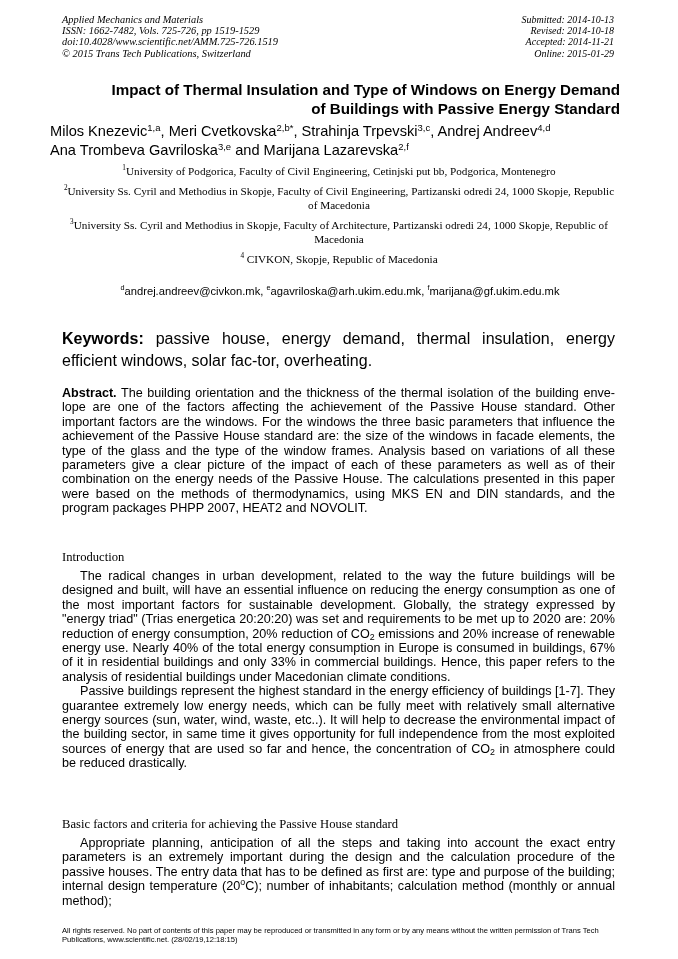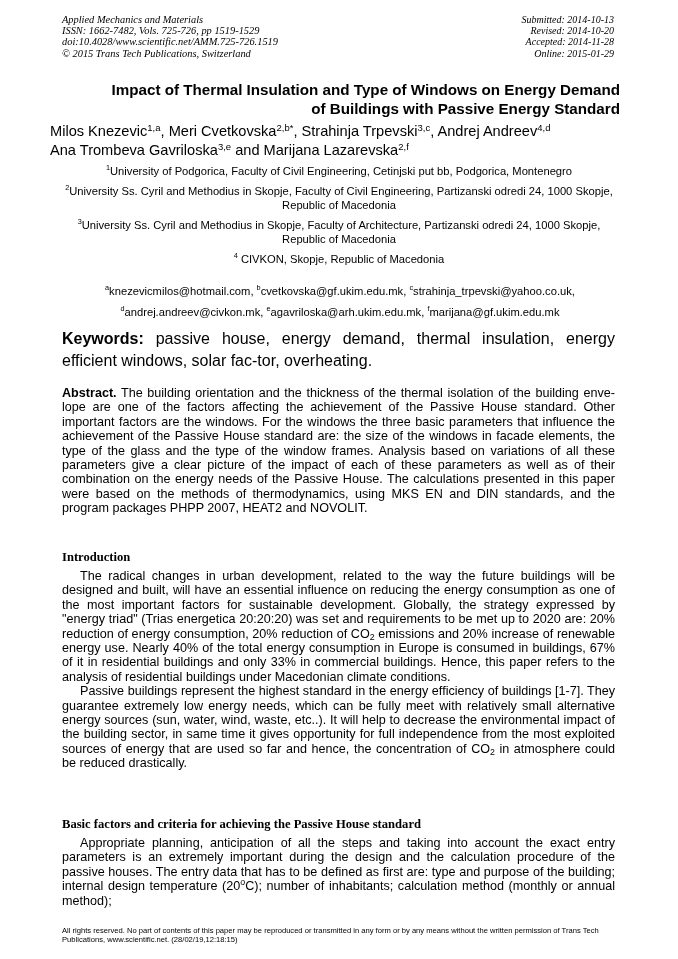--- a/index.html
+++ b/index.html
@@ -3,29 +3,29 @@
 <meta charset="utf-8">
 <style>
   html, body { margin: 0; padding: 0; background: #ffffff; }
   body { width: 678px; height: 959px; position: relative; overflow: hidden; color: #000; }
   .page { position: absolute; left: 0; top: 0; width: 678px; height: 947px; }
   .hdr-left { position: absolute; left: 62px; top: 14px; font-family: "Liberation Serif", serif; font-style: italic; font-size: 10.4px; line-height: 11.2px; }
   .hdr-right { position: absolute; right: 64px; top: 14px; font-family: "Liberation Serif", serif; font-style: italic; font-size: 10px; line-height: 11.2px; text-align: right; }
   .title { position: absolute; left: 58px; width: 562px; top: 80px; font-family: "Liberation Sans", sans-serif; font-weight: bold; font-size: 15.2px; line-height: 19px; text-align: right; }
   .authors { position: absolute; left: 50px; width: 580px; top: 122px; font-family: "Liberation Sans", sans-serif; font-size: 14.6px; line-height: 18.5px; }
   .authors sup, .aff sup, .emails sup { font-size: 65%; vertical-align: 5px; line-height: 0; }
-  .affs { position: absolute; left: 58px; width: 562px; top: 164px; font-family: Liberation Sans, sans-serif; font-size: 11.2px; line-height: 14px; text-align: center; }
+  .affs { position: absolute; left: 58px; width: 562px; top: 164px; font-family: Liberation Serif, serif; font-size: 11.2px; line-height: 14px; text-align: center; }
   .aff { margin-bottom: 6px; }
   .emails { position: absolute; left: 55px; width: 570px; top: 281px; font-family: "Liberation Sans", sans-serif; font-size: 11.2px; line-height: 21px; text-align: center; }
   .keywords { position: absolute; left: 62px; width: 553px; top: 328px; font-family: "Liberation Sans", sans-serif; font-size: 16px; line-height: 22px; text-align: justify; }
   .kw-label { font-weight: bold; }
   .serif { font-family: Liberation Sans, sans-serif; font-size: 12.6px; line-height: 14.4px; text-align: justify; }
   .abstract { position: absolute; left: 62px; width: 553px; top: 386px; }
   .abs-label { font-weight: bold; }
-  h2 { margin: 0; font-family: "Liberation Serif", serif; font-weight: bold; font-size: 12.6px; line-height: 14px; text-align: right; }
+  h2 { margin: 0; font-family: "Liberation Serif", serif; font-weight: normal; font-size: 12.6px; line-height: 14px; text-align: right; }
   .intro-h { position: absolute; left: 62px; top: 550px; }
   .intro { position: absolute; left: 62px; width: 553px; top: 569px; }
   .basic-h { position: absolute; left: 62px; top: 817px; }
   .basic { position: absolute; left: 62px; width: 553px; top: 836px; }
   p { margin: 0; }
   .indent { text-indent: 18px; }
   .footer { position: absolute; left: 62px; width: 555px; top: 927px; font-family: "Liberation Sans", sans-serif; font-size: 7.6px; line-height: 8.6px; }
   sub { font-size: 70%; vertical-align: -2px; line-height: 0; }
   .supc { font-size: 70%; vertical-align: 5px; line-height: 0; }
 </style>
@@ -36,22 +36,22 @@
 
   <div class="hdr-left">
     <div>Applied Mechanics and Materials</div>
     <div>ISSN: 1662-7482, Vols. 725-726, pp 1519-1529</div>
     <div>doi:10.4028/www.scientific.net/AMM.725-726.1519</div>
     <div>© 2015 Trans Tech Publications, Switzerland</div>
   </div>
 
   <div class="hdr-right">
     <div>Submitted: 2014-10-13</div>
-    <div>Revised: 2014-10-20</div>
-    <div>Accepted: 2014-11-28</div>
+    <div>Revised: 2014-10-18</div>
+    <div>Accepted: 2014-11-21</div>
     <div>Online: 2015-01-29</div>
   </div>
 
   <div class="title">
     <div>Impact of Thermal Insulation and Type of Windows on Energy Demand</div>
     <div>of Buildings with Passive Energy Standard</div>
   </div>
 
   <div class="authors">
     <div>
@@ -63,25 +63,20 @@
   </div>
 
   <div class="affs">
     <div class="aff"><sup>1</sup><span>University of Podgorica, Faculty of Civil Engineering, Cetinjski put bb, Podgorica, Montenegro</span></div>
     <div class="aff"><sup>2</sup><span>University Ss. Cyril and Methodius in Skopje, Faculty of Civil Engineering, Partizanski odredi 24, 1000 Skopje, Republic of Macedonia</span></div>
     <div class="aff"><sup>3</sup><span>University Ss. Cyril and Methodius in Skopje, Faculty of Architecture, Partizanski odredi 24, 1000 Skopje, Republic of Macedonia</span></div>
     <div class="aff"><sup>4</sup><span> CIVKON, Skopje, Republic of Macedonia</span></div>
   </div>
 
   <div class="emails">
-    <div>
-      <sup>a</sup><span>knezevicmilos@hotmail.com</span><span>, </span>
-      <sup>b</sup><span>cvetkovska@gf.ukim.edu.mk</span><span>, </span>
-      <sup>c</sup><span>strahinja_trpevski@yahoo.co.uk,</span>
-    </div>
     <div>
       <sup>d</sup><span>andrej.andreev@civkon.mk</span><span>, </span>
       <sup>e</sup><span>agavriloska@arh.ukim.edu.mk</span><span>, </span>
       <sup>f</sup><span>marijana@gf.ukim.edu.mk</span>
     </div>
   </div>
 
   <div class="keywords"><span class="kw-label">Keywords:</span><span> passive house, energy demand, thermal insulation, energy efficient windows, solar fac-tor, overheating.</span></div>
 
   <div class="abstract serif"><span class="abs-label">Abstract.</span><span> The building orientation and the thickness of the thermal isolation of the building enve-lope are one of the factors affecting the achievement of the Passive House standard. Other important factors are the windows. For the windows the three basic parameters that influence the achievement of the Passive House standard are: the size of the windows in facade elements, the type of the glass and the type of the window frames. Analysis based on variations of all these parameters give a clear picture of the impact of each of these parameters as well as of their combination on the energy needs of the Passive House. The calculations presented in this paper were based on the methods of thermodynamics, using MKS EN and DIN standards, and the program packages PHPP 2007, HEAT2 and NOVOLIT.</span></div>

